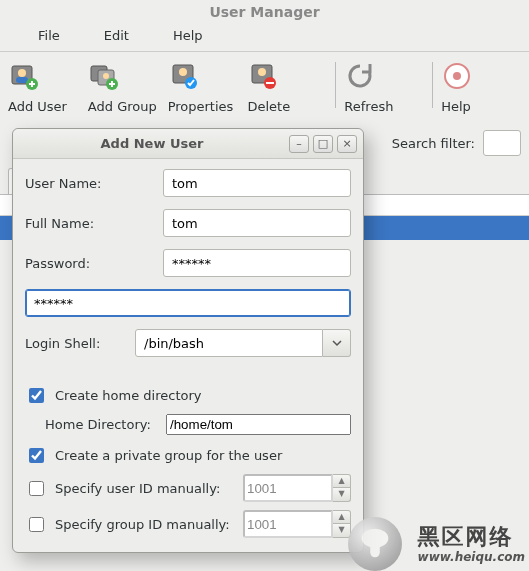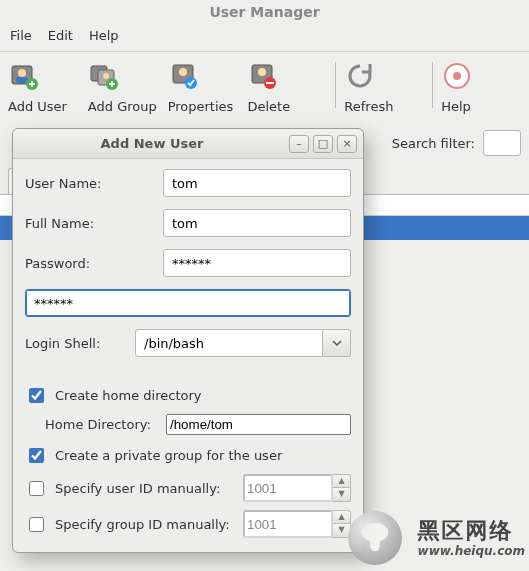--- a/index.html
+++ b/index.html
@@ -21,21 +21,21 @@
     font-weight: bold;
     font-size: 14px;
     padding: 4px 0 6px;
   }
   .menubar {
     display: flex;
     gap: 16px;
     padding: 2px 10px 8px;
     border-bottom: 1px solid #ccc;
   }
-  .menubar span { cursor: default; }
+  .menubar span { cursor: default; margin-left: 28px; }
   .toolbar {
     display: flex;
     align-items: flex-start;
     padding: 6px 8px 4px;
   }
   .tb-btn {
     display: flex;
     flex-direction: column;
     align-items: flex-start;
     width: 80px;
@@ -194,21 +194,21 @@
     width: 18px; height: 14px;
     border: 1px solid #b8b8b2; border-left: none;
     background: linear-gradient(#f6f6f4,#e0e0dc);
     font-size: 8px; line-height: 12px; text-align: center; color: #777;
   }
   .spin .sbtn:first-child { border-radius: 0 3px 0 0; }
   .spin .sbtn:last-child { border-radius: 0 0 3px 0; border-top: none; }
   
   .watermark {
     position: absolute;
-    right: 4px; bottom: 6px;
+    right: 4px; bottom: 0;
     display: flex; align-items: center; gap: 16px;
     color: #333; font-weight: bold;
     pointer-events: none;
     opacity: .9;
   }
   .watermark .mush {
     width: 54px; height: 54px; border-radius: 50%;
     background: radial-gradient(circle at 35% 30%, #eee, #888);
     display:flex;align-items:center;justify-content:center;
   }

